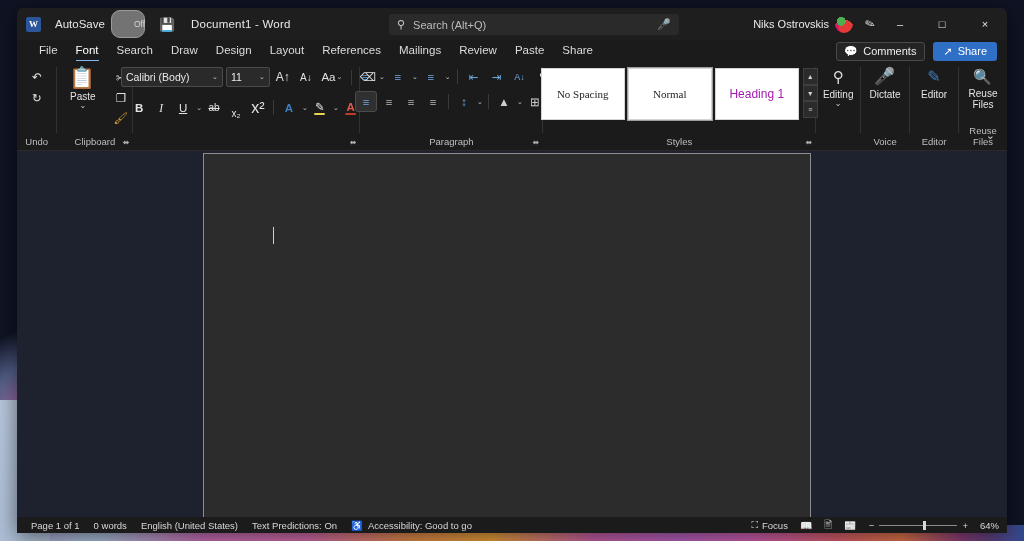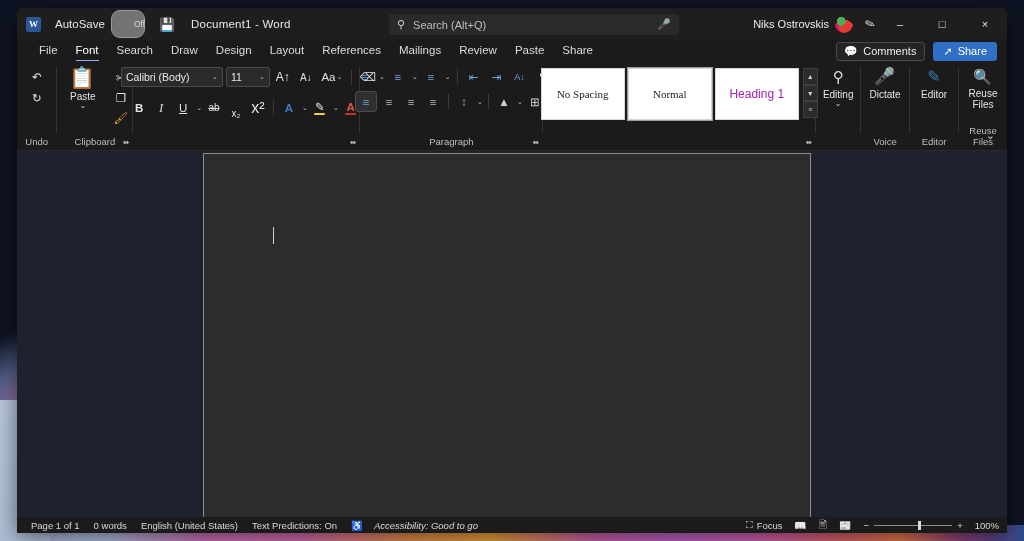--- a/index.html
+++ b/index.html
@@ -345,20 +345,21 @@
         </div>
         <div class="gal-item">
           <span class="h1">Heading 1</span>
         </div>
         <div class="galnav">
           <div>▲</div>
           <div>▼</div>
           <div>≡</div>
         </div>
       </div>
+      <span class="glabel">Styles</span>
       <span class="launcher">⬌</span>
     </div>
     <div class="sep"></div>
 
     <div class="grp" style="width:44px">
       <div class="gcontent">
         <div class="bigbtn">
           <span style="font-size:15px;color:#dcdcdc;line-height:20px;">⚲</span>
           <span class="lbl">Editing</span>
           <span class="chev">⌄</span>
@@ -407,34 +408,34 @@
       <div class="caret"></div>
     </div>
   </div>
 
   <div class="status">
     <span class="s-item">Page 1 of 1</span>
     <span class="s-item">0 words</span>
     <span class="s-item">English (United States)</span>
     <span class="s-item">Text Predictions: On</span>
     <span class="s-item" style="margin-left:14px;">♿</span>
-    <span style="margin-left:11px;font-style:italic;">Accessibility: Good to go</span>
+    <span style="margin-left:5px;">Accessibility: Good to go</span>
 
     <div class="status-right">
       <span style="display:flex;align-items:center;gap:4px;">
         <span>⛶</span>
         <span>Focus</span>
       </span>
       <span class="viewbtn">📖</span>
       <span class="viewbtn">🖹</span>
       <span class="viewbtn">📰</span>
       <span class="zoomslider">
         <span>−</span>
         <span class="zline">
           <span class="zknob"></span>
         </span>
         <span>+</span>
       </span>
-      <span>100%</span>
+      <span>64%</span>
     </div>
   </div>
 
 </div>
 
 </body></html>

